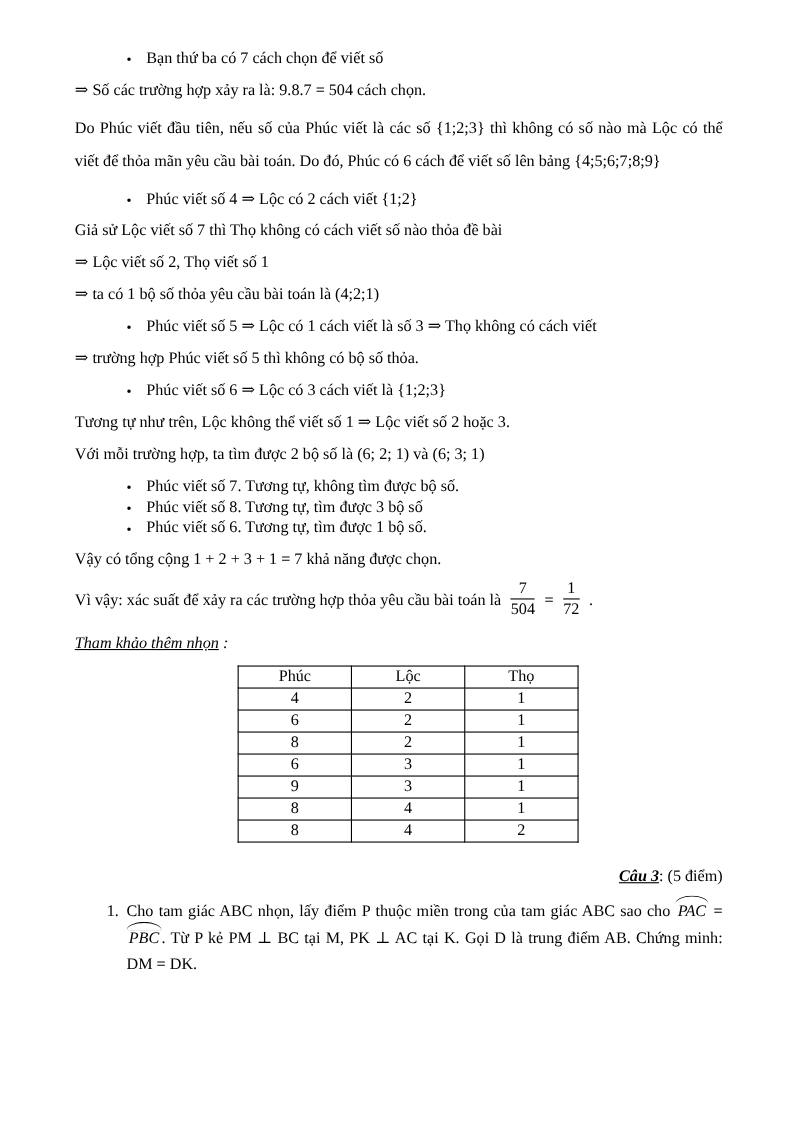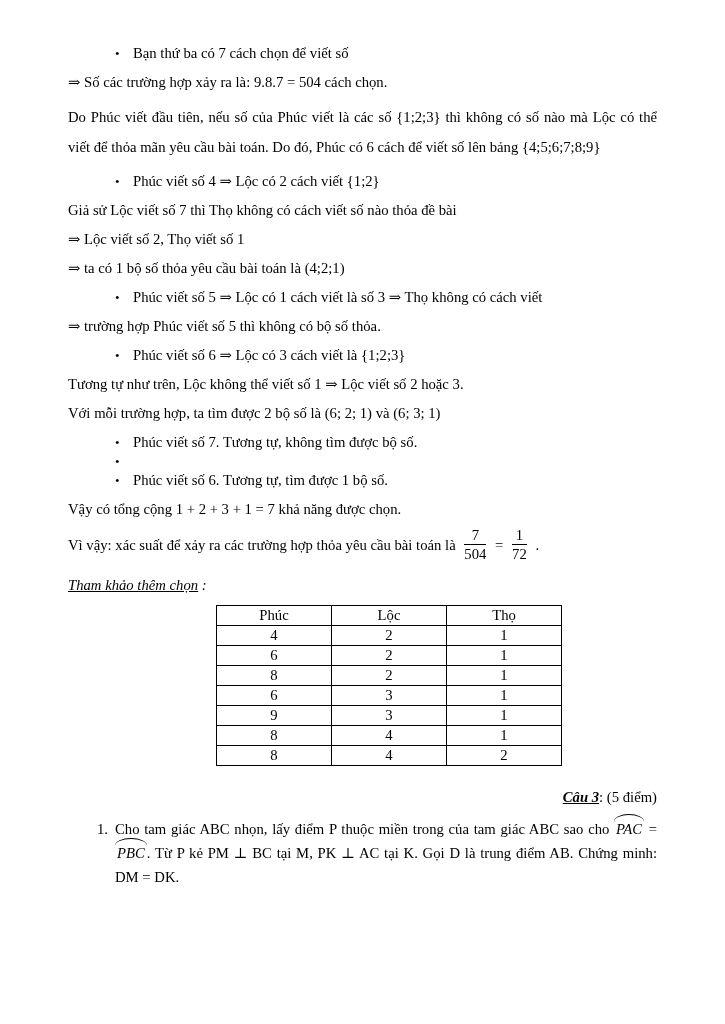--- a/index.html
+++ b/index.html
@@ -26,21 +26,21 @@
           margin: 0 5px; position: relative; top: -2px; }
   .frac .fnum { display: block; padding: 0 3px 1px; border-bottom: 1px solid #000; line-height: 16px; }
   .frac .fden { display: block; padding-top: 1px; line-height: 16px; }
 
   .it { font-style: italic; }
   .u { text-decoration: underline; }
   .b { font-weight: bold; }
 
   table.dtable { border-collapse: collapse; margin: 0 0 10px 148px; }
   .dtable th, .dtable td {
-    border: 1px solid #000; width: 115px; height: 19px; line-height: 19px;
+    border: 1px solid #000; width: 103px; height: 19px; line-height: 19px;
     text-align: center; vertical-align: middle; font-weight: normal; padding: 0;
     font-size: 14.7px;
   }
 
   .section-heading { margin: 22px 0 10px 0; text-align: right; }
 
   .num-item { display: flex; margin: 0 0 8px 29px; }
   .num-item .num-label { flex: 0 0 18px; line-height: 24px; }
   .num-item .num-body { flex: 1; margin: 0; line-height: 24px; }
 
@@ -89,20 +89,21 @@
   <p>Tương tự như trên, Lộc không thể viết số 1 ⇒ Lộc viết số 2 hoặc 3.</p>
   <p>Với mỗi trường hợp, ta tìm được 2 bộ số là (6; 2; 1) và (6; 3; 1)</p>
 
   <div class="bullet-group">
     <div class="bullet-line">
       <span class="marker">•</span>
       <span>Phúc viết số 7. Tương tự, không tìm được bộ số.</span>
     </div>
     <div class="bullet-line">
       <span class="marker">•</span>
+      <span>Phúc viết số 8. Tương tự, tìm được 3 bộ số</span>
     </div>
     <div class="bullet-line">
       <span class="marker">•</span>
       <span>Phúc viết số 6. Tương tự, tìm được 1 bộ số.</span>
     </div>
   </div>
 
   <p>Vậy có tổng cộng 1 + 2 + 3 + 1 = 7 khả năng được chọn.</p>
 
   <p class="prob-line">
@@ -113,21 +114,21 @@
     </span>
     <span>=</span>
     <span class="frac">
       <span class="fnum">1</span>
       <span class="fden">72</span>
     </span>
     <span>.</span>
   </p>
 
   <p>
-    <span class="it u">Tham khảo thêm chọn</span><span class="it"> :</span>
+    <span class="it u">Tham khảo thêm nhọn</span><span class="it"> :</span>
   </p>
 
   <table class="dtable">
     <thead>
       <tr>
         <th>Phúc</th>
         <th>Lộc</th>
         <th>Thọ</th>
       </tr>
     </thead>

